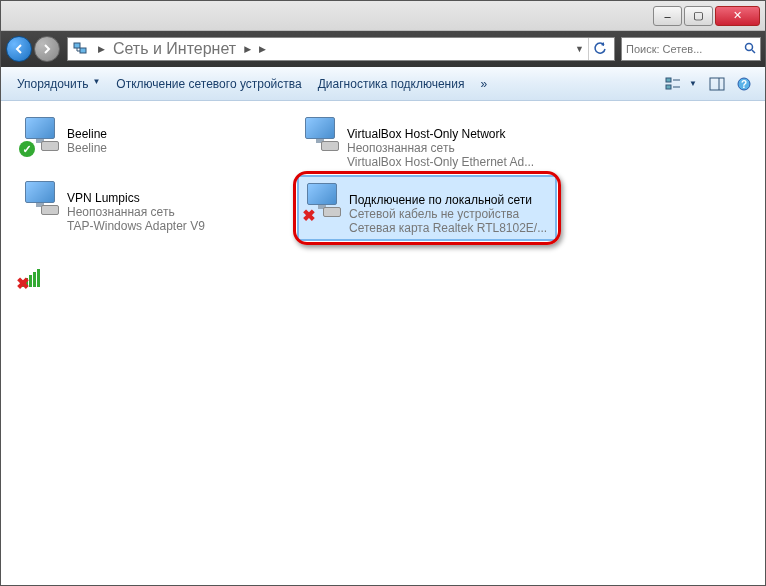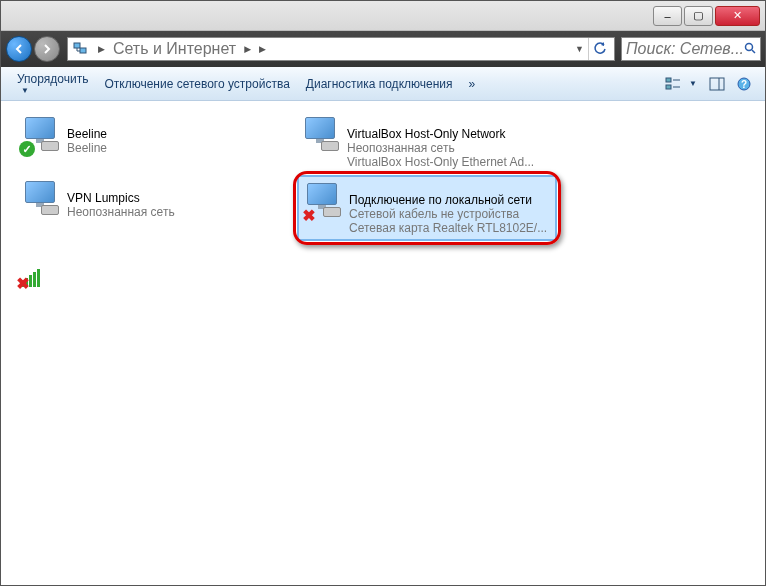--- a/index.html
+++ b/index.html
@@ -115,22 +115,21 @@
   background: #fff;
   border: 1px solid #888;
   display: flex;
   align-items: center;
   padding: 0 4px;
 }
 .searchbox input {
   border: none;
   outline: none;
   width: 100%;
-  font-size: 16px;
-  font-style: italic;
+  font-size: 11px;
   color: #888;
   background: transparent;
 }
 .searchicon {
   color: #2a5caa;
   font-size: 12px;
 }
 .toolbar {
   height: 34px;
   background: linear-gradient(180deg, #f6fafe 0%, #e2eef9 50%, #d4e5f4 100%);
@@ -139,21 +138,20 @@
   align-items: center;
   padding: 0 8px;
 }
 .toolbtn {
   display: flex;
   align-items: flex-start;
   padding: 4px 8px;
   color: #1a3f6b;
   font-size: 12px;
   cursor: pointer;
-  flex-direction: column;
 }
 .toolbtn .chev {
   font-size: 8px;
   margin-left: 4px;
 }
 .toolspacer { flex: 1; }
 .viewbtn {
   display: flex;
   align-items: center;
   padding: 2px 4px;
@@ -392,20 +390,21 @@
     </div>
 
     <div class="conn">
       <div class="connicon">
         <div class="monitor"></div>
           <div class="plug"></div>
       </div>
       <div class="conntext">
         <div class="connt1">VPN Lumpics</div>
         <div class="connt2">Неопознанная сеть</div>
+        <div class="connt3">TAP-Windows Adapter V9</div>
       </div>
     </div>
 
     <div class="conn sel callout">
       <div class="callout-ring"></div>
       <div class="connicon">
         <div class="monitor"></div>
           <div class="plug"></div>
         <div class="badge x">✖</div>
       </div>

